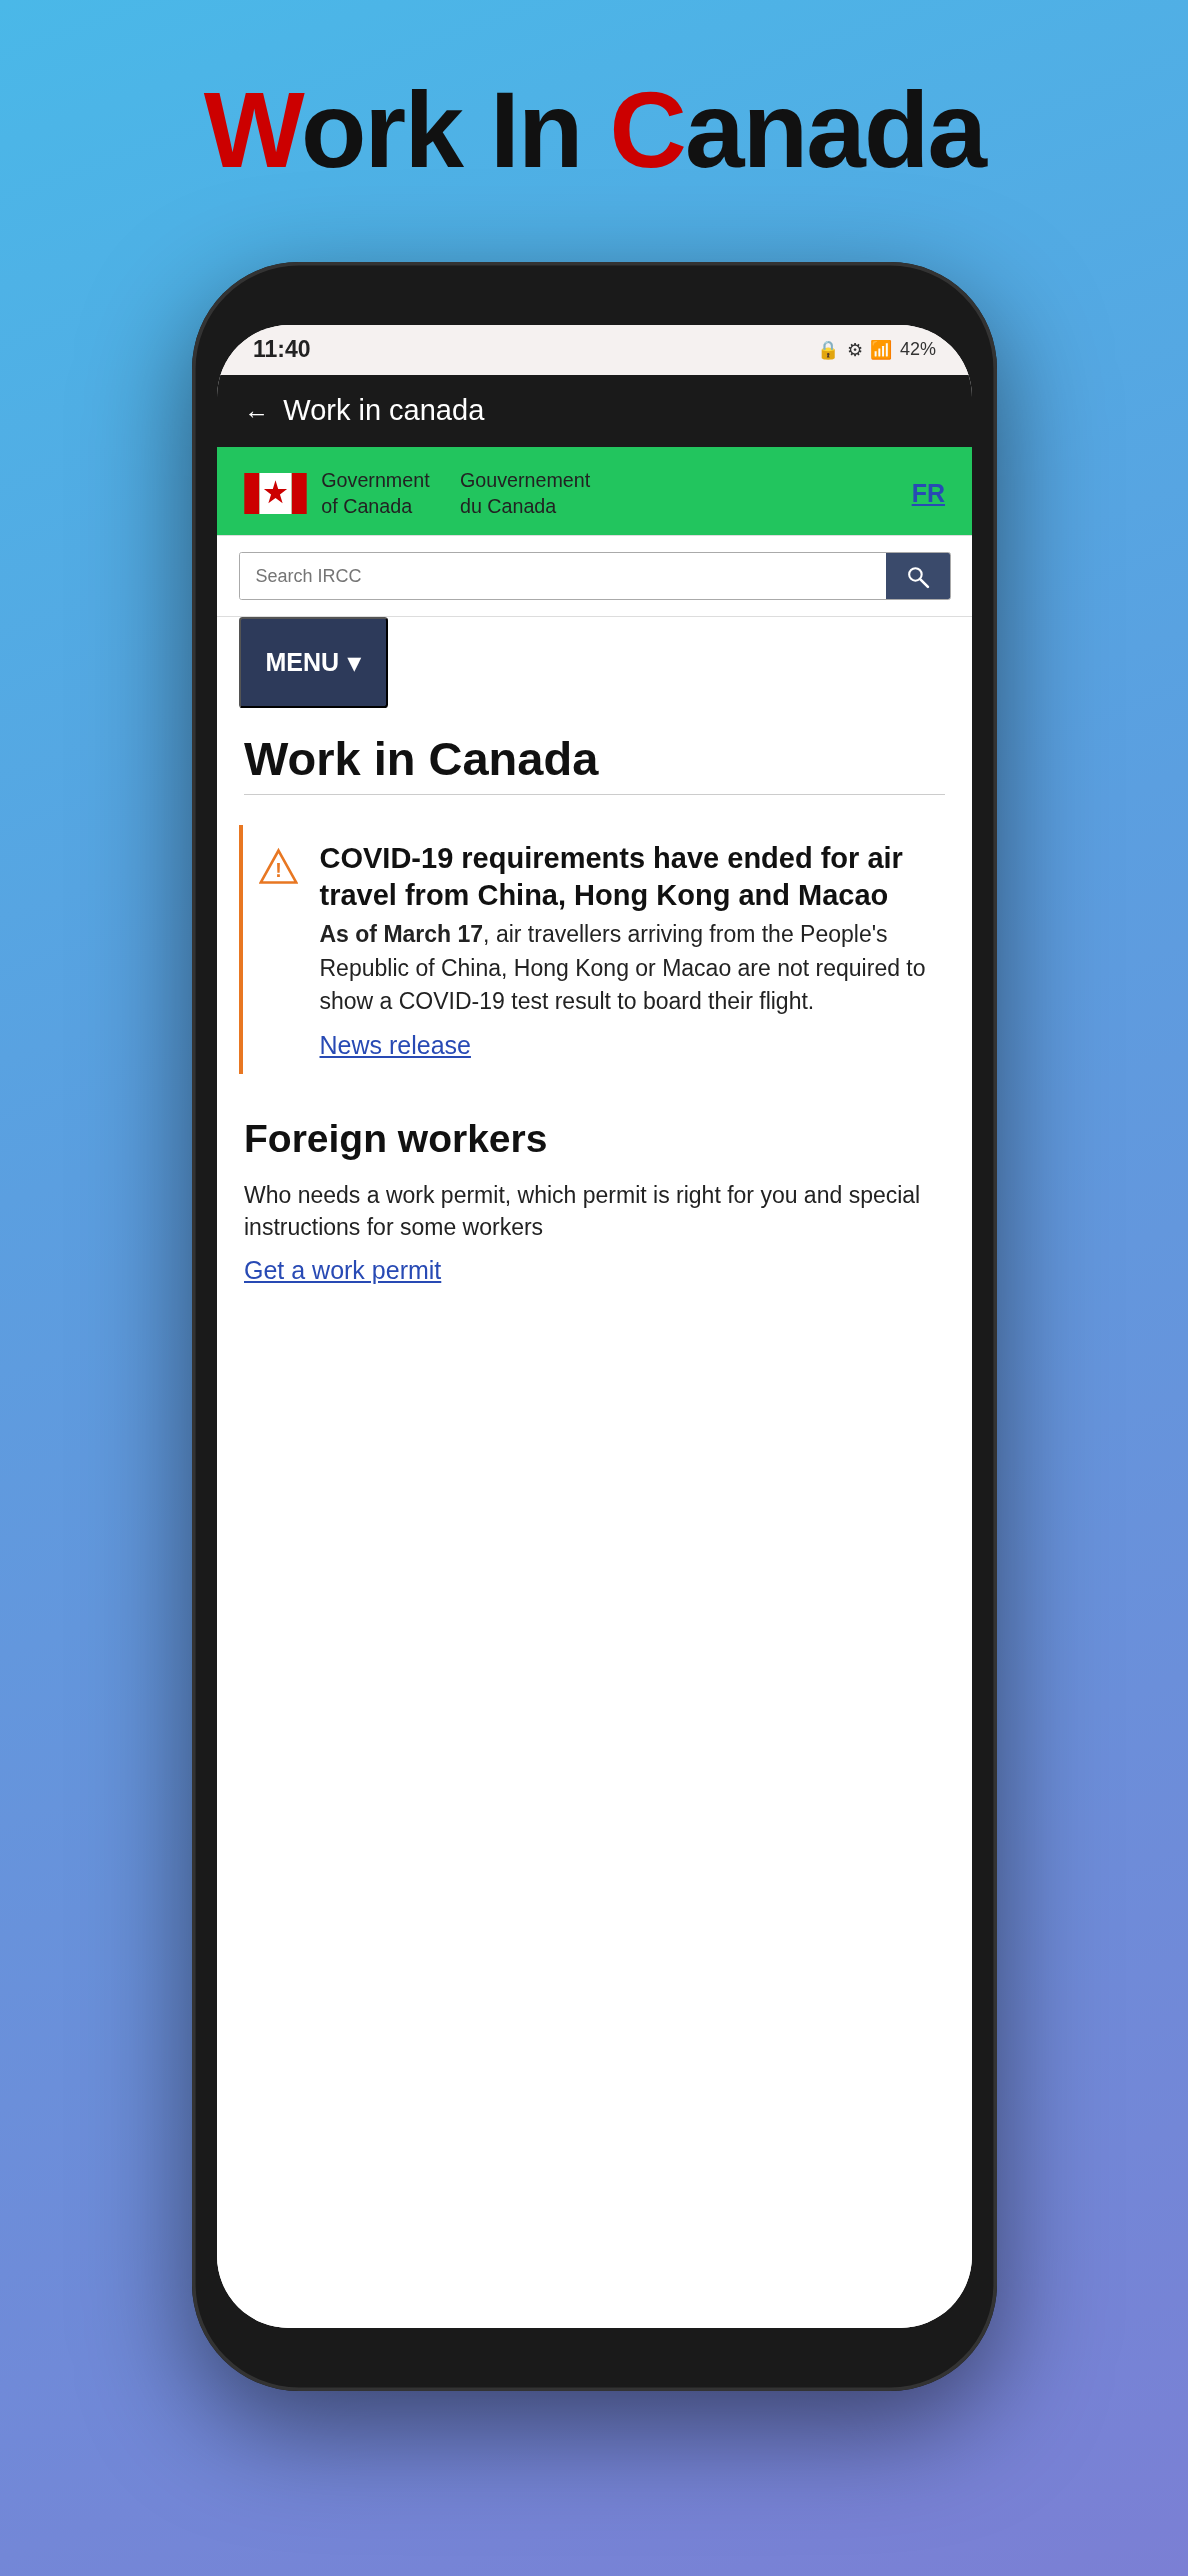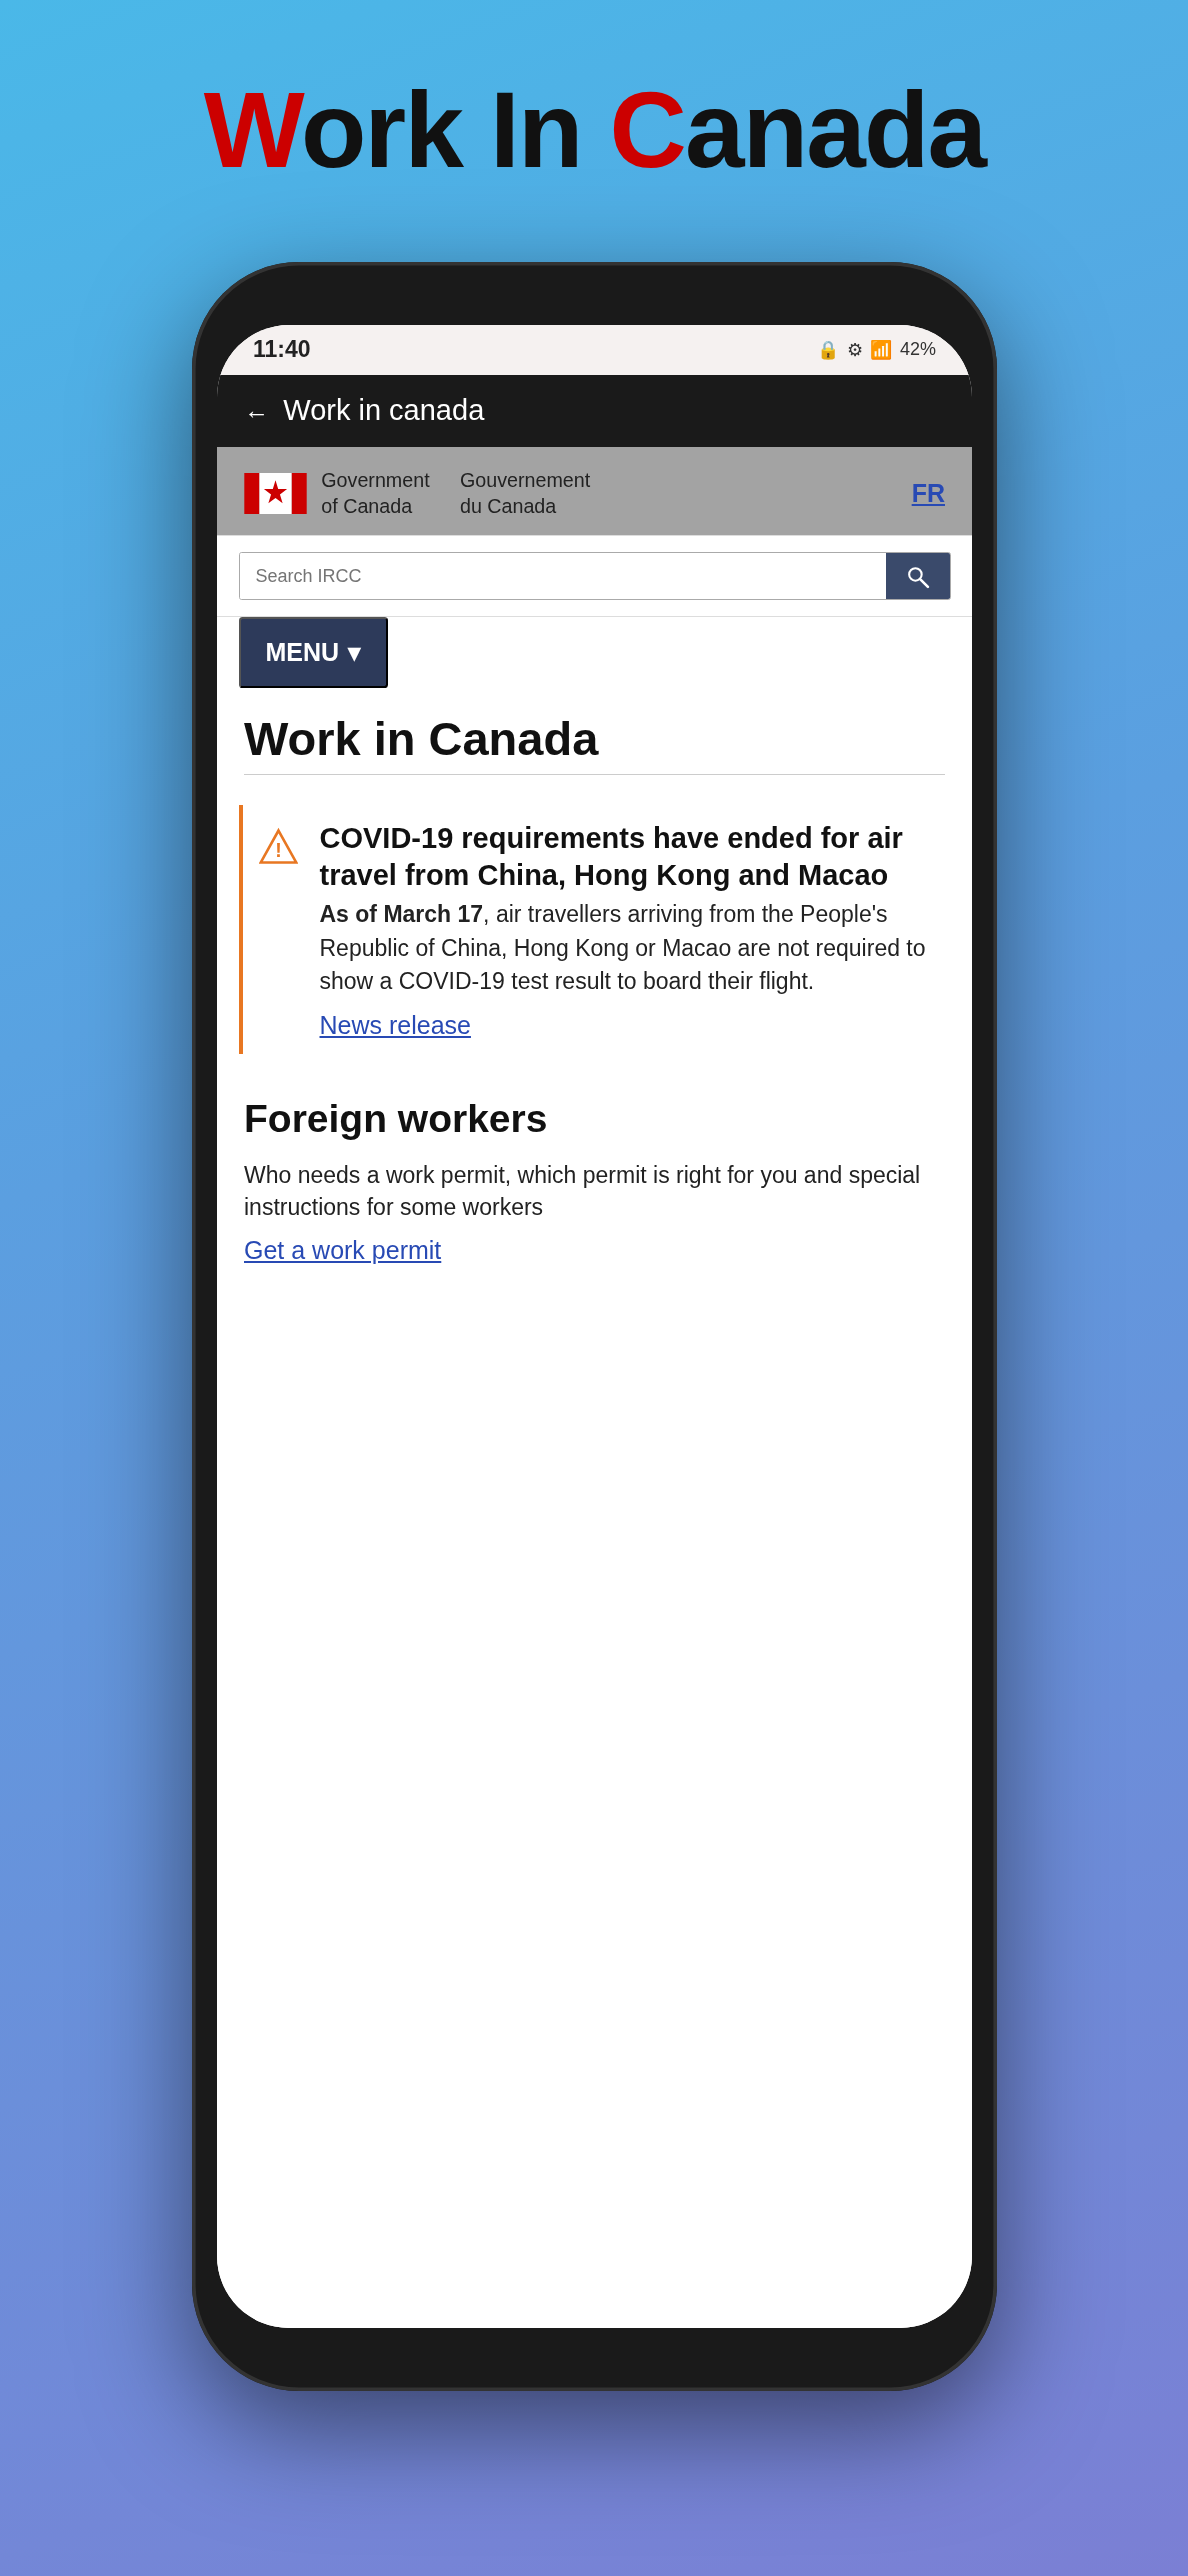--- a/index.html
+++ b/index.html
@@ -108,21 +108,21 @@
 
     
     .content-area {
       flex: 1;
       overflow-y: auto;
       background: #fff;
     }
 
     
     .gov-header {
-      background: #a3a3a3;
+      background: #22c55e;
       padding: 21.5px 27px 16px;
       display: flex;
       align-items: center;
       justify-content: space-between;
       border-bottom: 0.9px solid #ddd;
     }
 
     .gov-logo {
       display: flex;
       align-items: center;
@@ -187,21 +187,21 @@
 
     
     .menu-bar {
       background: #fff;
       padding: 0 21.5px 12.5px;
     }
 
     .menu-btn {
       background: #2d3a5a;
       color: #fff;
-      padding: 19px 25px;
+      padding: 29px 25px;
       font-size: 25px;
       font-weight: bold;
       border-radius: 3.6px;
       display: inline-flex;
       align-items: center;
       gap: 9px;
     }
 
     
     .breadcrumb {

